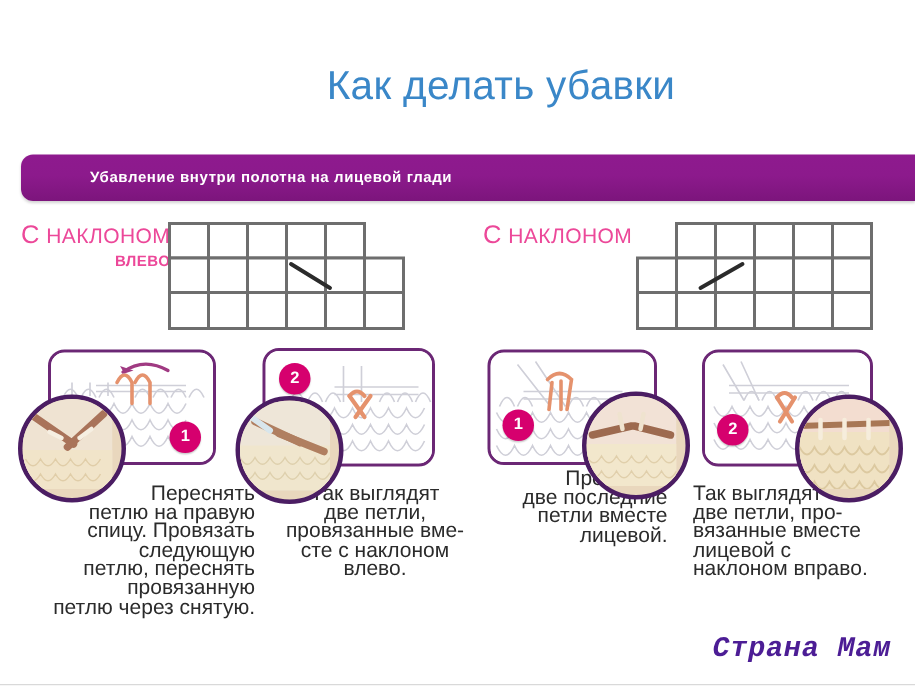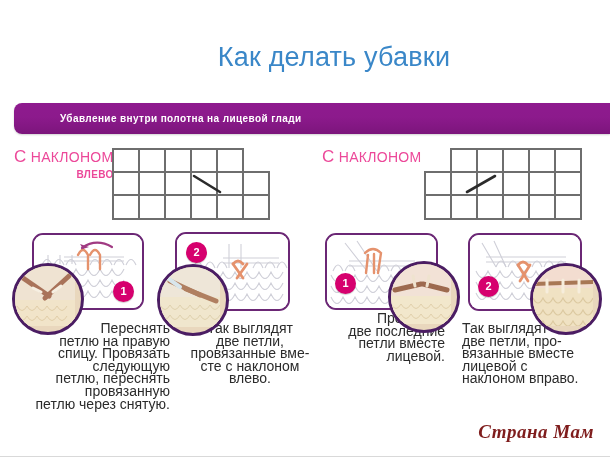--- a/index.html
+++ b/index.html
@@ -146,25 +146,25 @@
   #caption-1 { left: 18px;  top: 322px; width: 152px; text-align: right; }
   #caption-2 { left: 190px; top: 322px; width: 120px; text-align: center; }
   #caption-3 { left: 325px; top: 312px; width: 120px; text-align: right; }
   #caption-4 { left: 462px; top: 322px; width: 140px; text-align: left; }
 
   
   #watermark {
     position: absolute;
     right: 16px;
     bottom: 14px;
-    font-family: Liberation Serif, serif;
+    font-family: Liberation Mono, monospace;
     font-style: italic;
     font-weight: bold;
     font-size: 19px;
-    color: #7f1d1d;
+    color: #4c1d95;
     letter-spacing: 0.5px;
   }
   #bottom-rule {
     position: absolute;
     left: 0;
     bottom: 0;
     width: 610px;
     height: 1px;
     background: #d9d9d9;
   }

